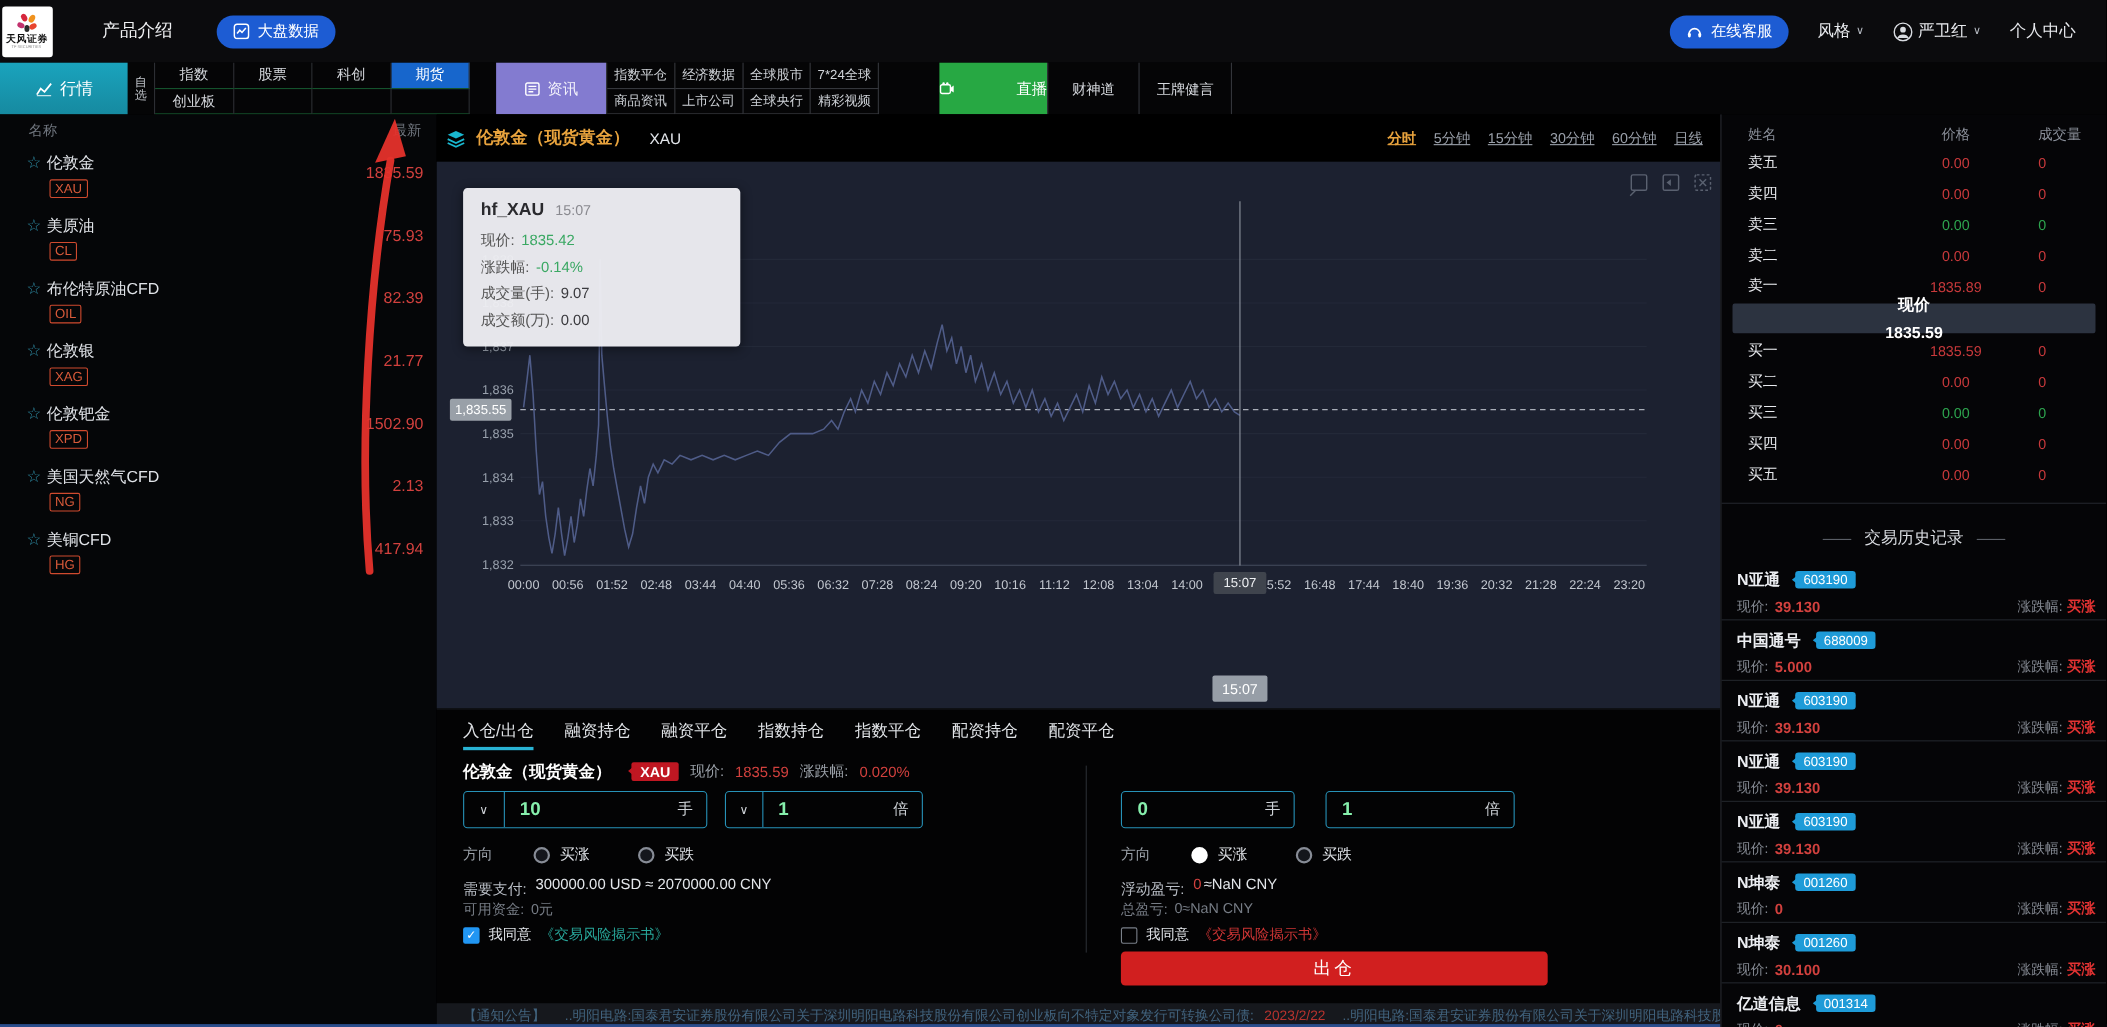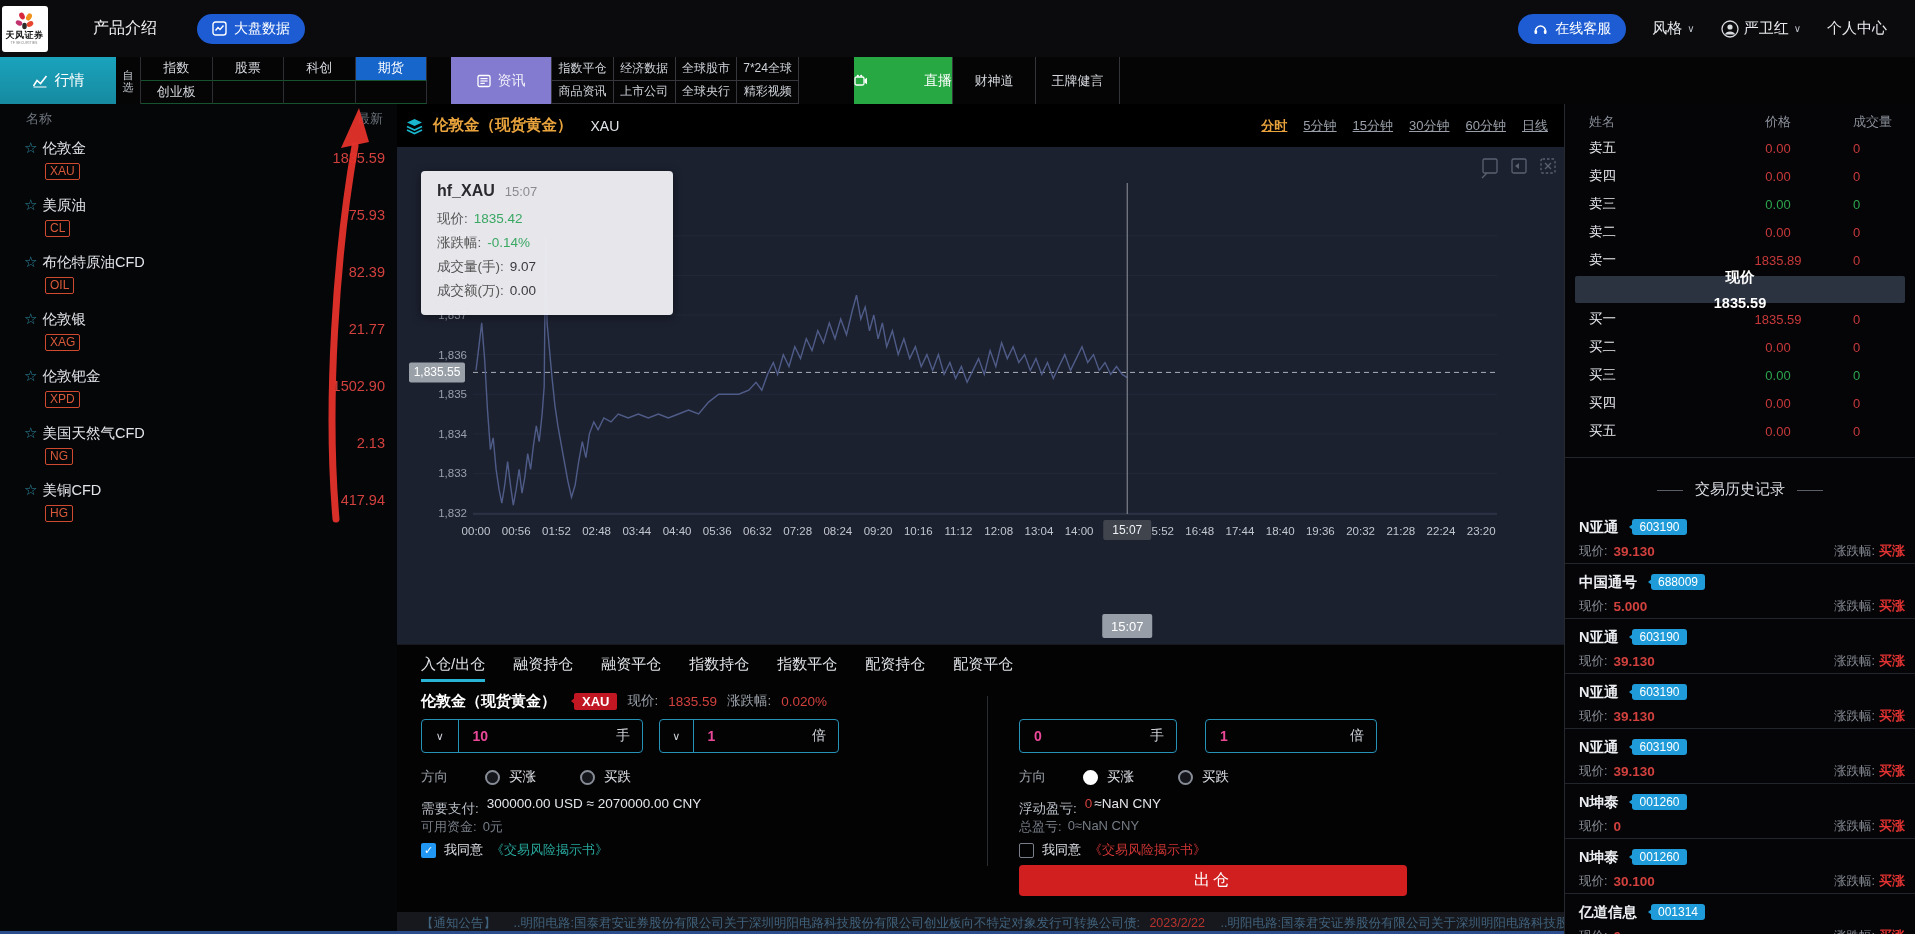--- a/index.html
+++ b/index.html
@@ -78,21 +78,21 @@
   .v-divider { position:absolute; left:590px; top:14px; height:170px; width:1px; background:#2a2d33; }
   .inst-row { display:flex; align-items:center; height:26px; gap:10px; }
   .inst-name { font-size:15px; font-weight:bold; color:#fff; }
   .tag-red { position:relative; background:#c01722; color:#fff; font-size:13px; font-weight:bold; padding:1px 8px; border-radius:2px; margin-left:8px; }
   .tag-red::before { content:""; position:absolute; left:-8px; top:50%; transform:translateY(-50%); border:5px solid transparent; border-right:6px solid #c01722; }
   .inst-lbl { color:#9aa0a8; font-size:13.5px; }
   .inst-val { color:#d2413e; font-size:13.5px; }
   .inputs-row { display:flex; margin-top:5px; height:34px; }
   .num-box { display:flex; align-items:center; border:1px solid #2792b8; border-radius:4px; height:34px; overflow:hidden; }
   .num-box .chev-cell { width:52px; align-self:stretch; border-right:1px solid #2792b8; display:flex; align-items:center; justify-content:center; color:#cfd3d8; font-size:11px; cursor:pointer; }
-  .num-box input { background:transparent; border:none; outline:none; color:#ec4899; font-size:14px; font-weight:bold; width:100%; padding-left:14px; font-family:inherit; }
+  .num-box input { background:transparent; border:none; outline:none; color:#86efac; font-size:17px; font-weight:bold; width:100%; padding-left:14px; font-family:inherit; }
   .num-box .unit { color:#cfd3d8; font-size:14px; padding-right:12px; }
   .dir-row { display:flex; align-items:center; margin-top:15px; height:18px; font-size:13.5px; }
   .dir-lbl { color:#9aa0a8; width:64px; }
   .radio { width:15px; height:15px; border-radius:50%; border:2px solid #878c96; background:#14161c; display:inline-block; cursor:pointer; }
   .radio.sel { background:#fff; border-color:#fff; }
   .radio-lbl { color:#dfe2e7; margin:0 44px 0 9px; }
   .pay-row { margin-top:7px; height:20px; font-size:13.5px; display:flex; gap:8px; align-items:center; }
   .lbl-light { color:#b9bec6;margin-top:11px; }
   .val-white { color:#e3e6ea; }
   .row-dim { margin-top:5px; height:18px; font-size:13px; color:#767c85; display:flex; gap:6px; }

